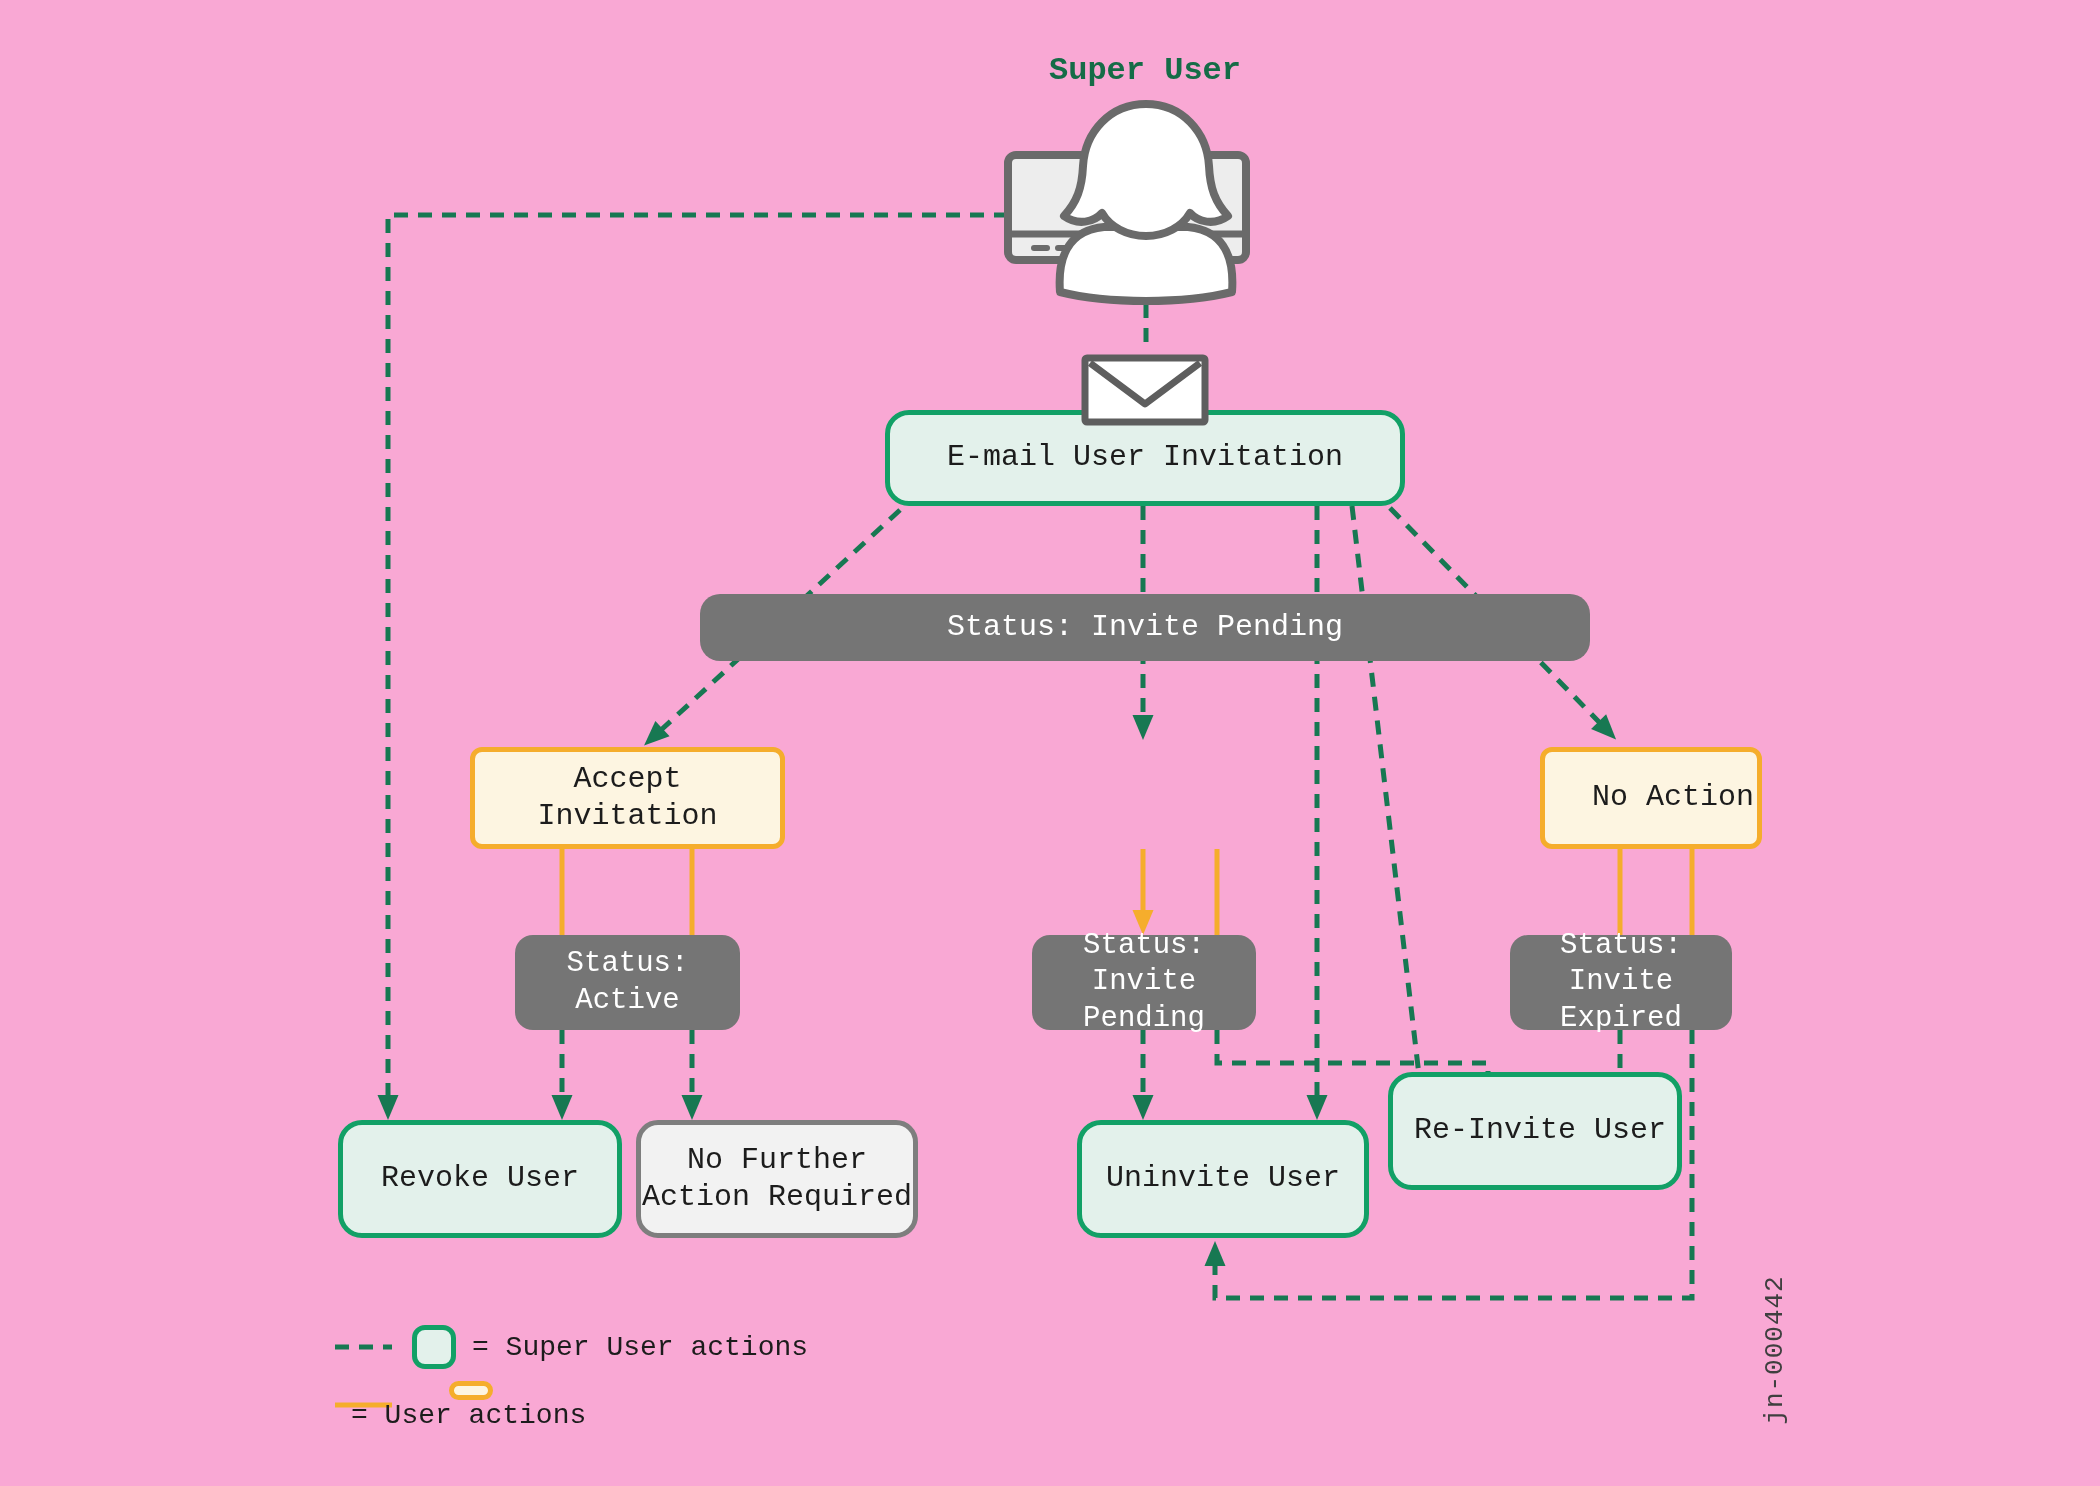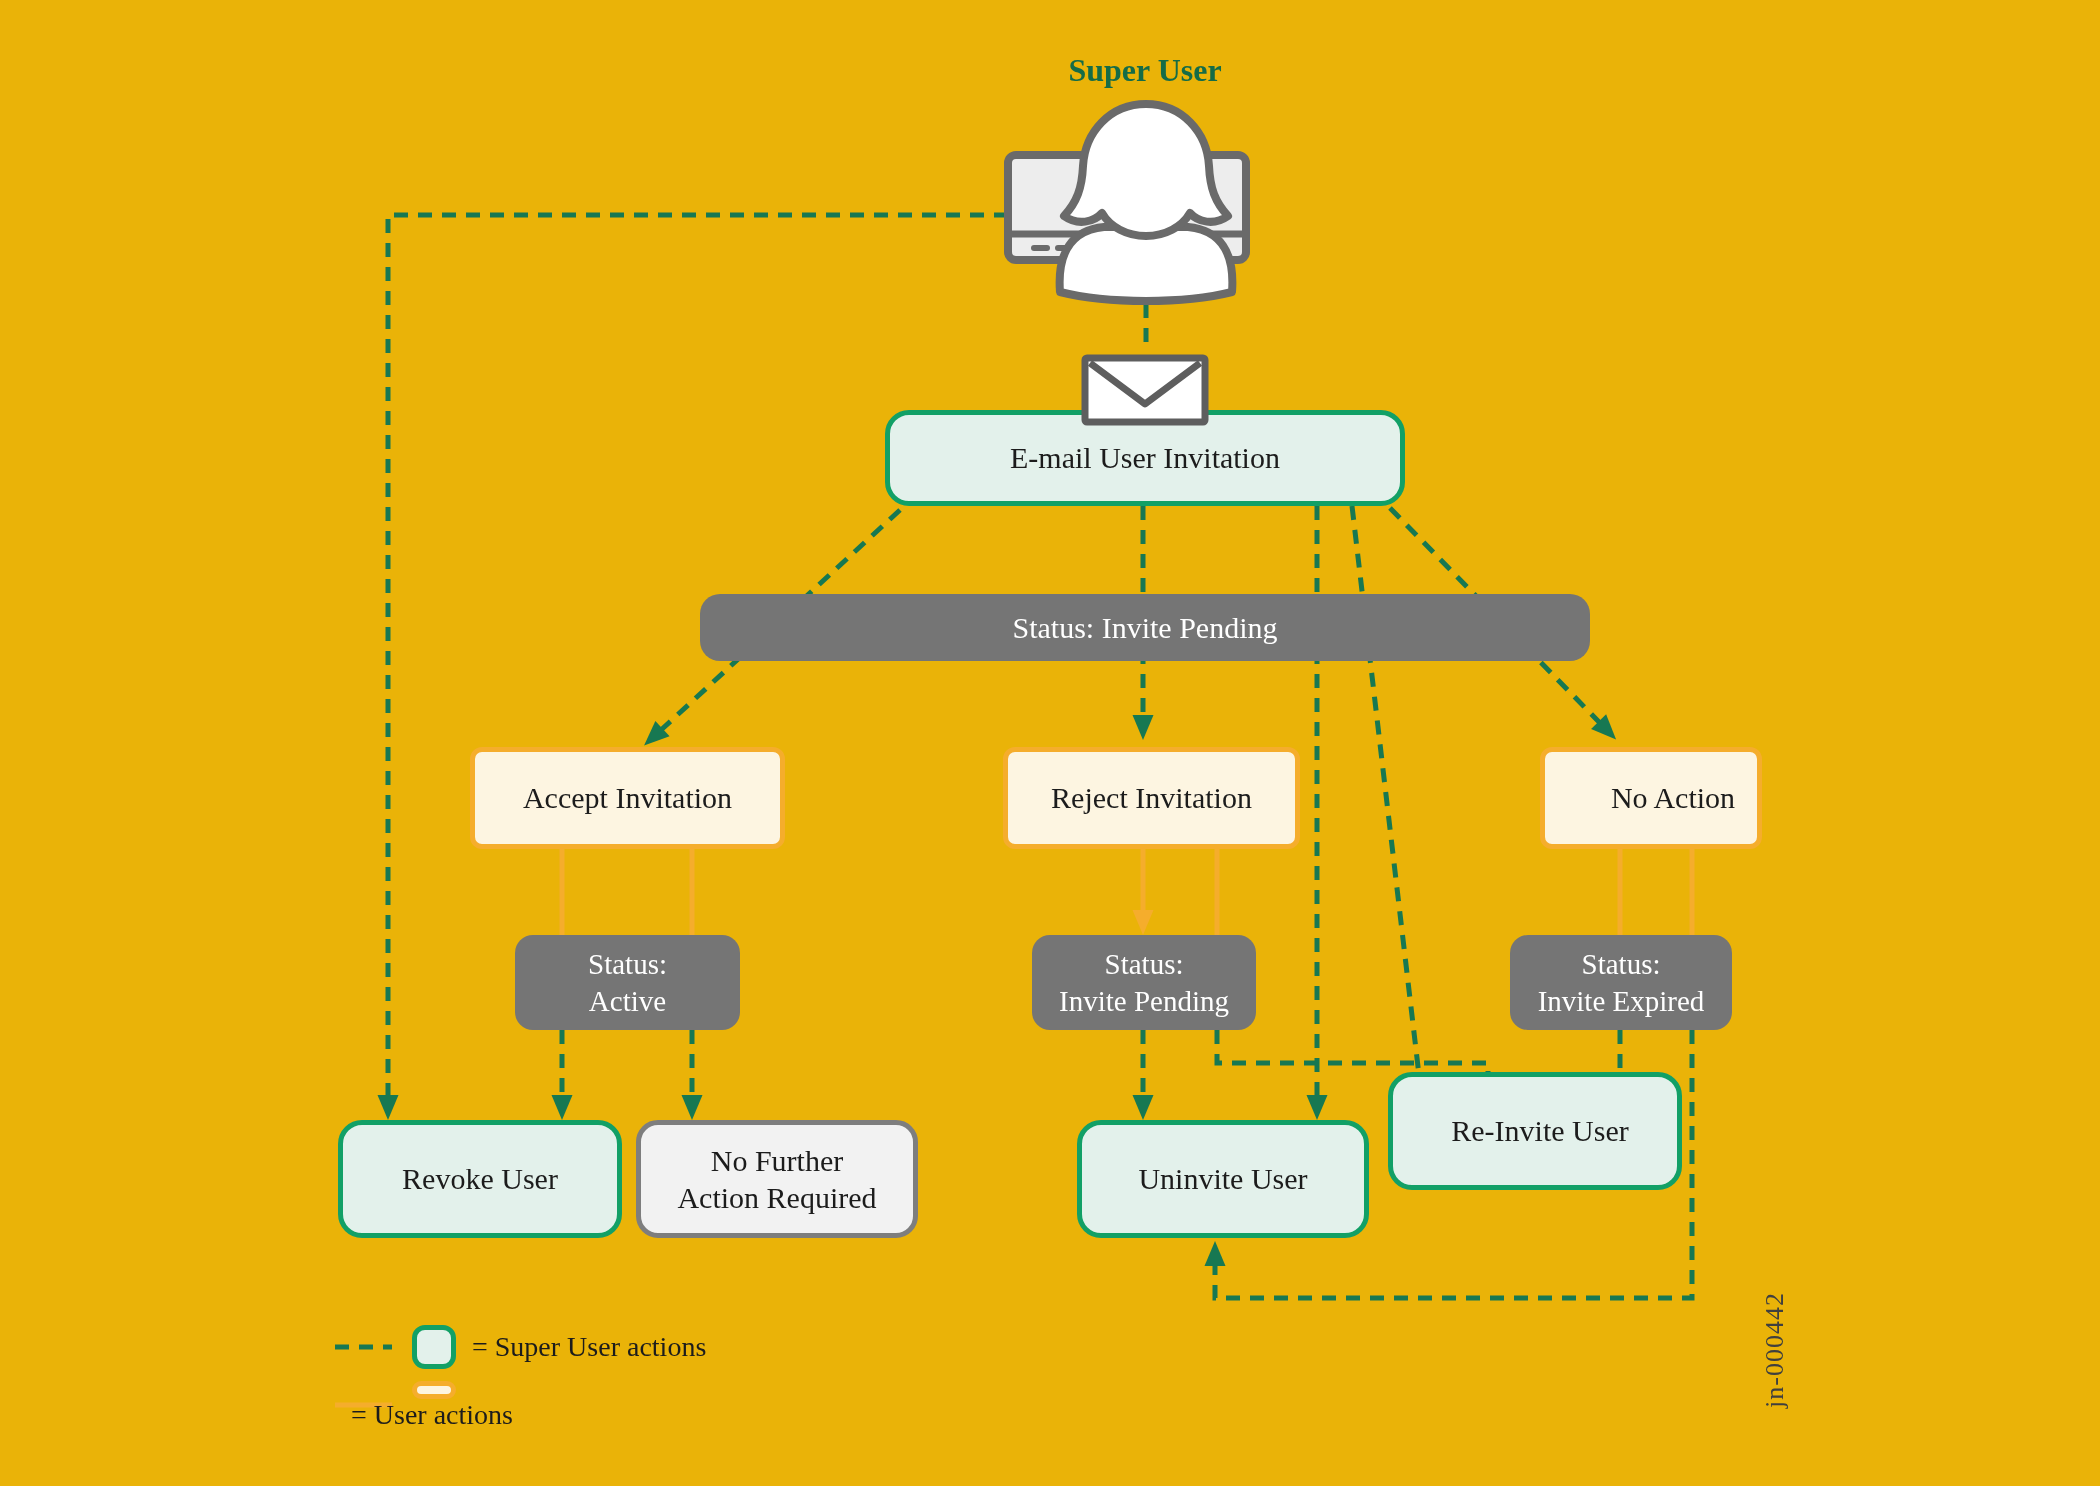--- a/index.html
+++ b/index.html
@@ -1,20 +1,20 @@
 <!DOCTYPE html>
 <html><head>
 <meta charset="utf-8">
 <style>
   html,body{margin:0;padding:0;background:#ffffff;}
   .canvas{
     position:relative;
     width:2100px;height:1486px;
-    background:#eab308;
-    font-family:Liberation Serif, serif;
+    background:#f9a8d4;
+    font-family:Liberation Mono, monospace;
     overflow:hidden;
   }
   .layer{position:absolute;left:0;top:0;width:2100px;height:1486px;}
   svg.layer{pointer-events:none;}
   .node{
     position:absolute;
     display:flex;flex-direction:column;align-items:center;justify-content:center;
     text-align:center;
     box-sizing:border-box;
     font-size:30px;color:#1c1c1c;line-height:1.25;
@@ -100,23 +100,20 @@
     <span>E-mail User Invitation</span>
   </div>
 
   <div class="node bar" style="left:700px;top:594px;width:890px;height:67px;">
     <span>Status: Invite Pending</span>
   </div>
 
   <div class="node box-user" style="left:470px;top:747px;width:315px;height:102px;">
     <span>Accept Invitation</span>
   </div>
-  <div class="node box-user" style="left:1003px;top:747px;width:297px;height:102px;">
-    <span>Reject Invitation</span>
-  </div>
   <div class="node box-user" style="left:1540px;top:747px;width:222px;height:102px;padding-left:44px;">
     <span>No Action</span>
   </div>
 
   <div class="node box-status" style="left:515px;top:935px;width:225px;height:95px;">
     <span>Status:</span>
     <span>Active</span>
   </div>
   <div class="node box-status" style="left:1032px;top:935px;width:224px;height:95px;">
     <span>Status:</span>

